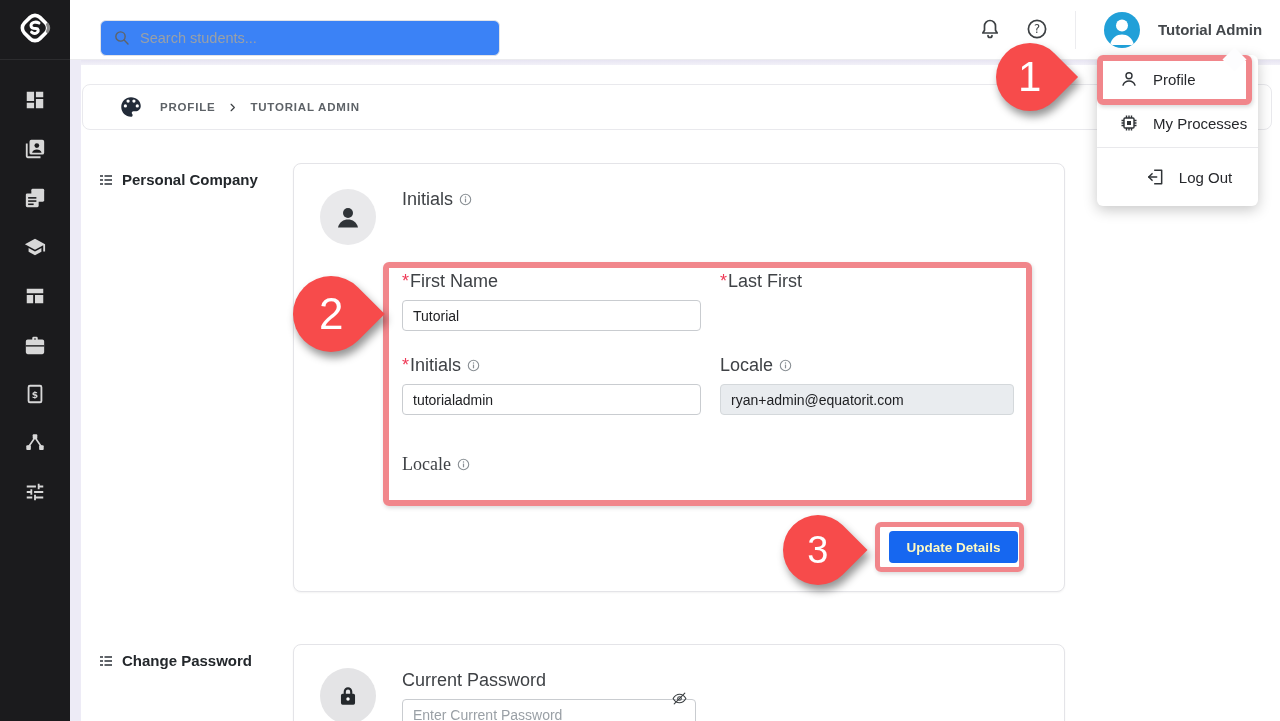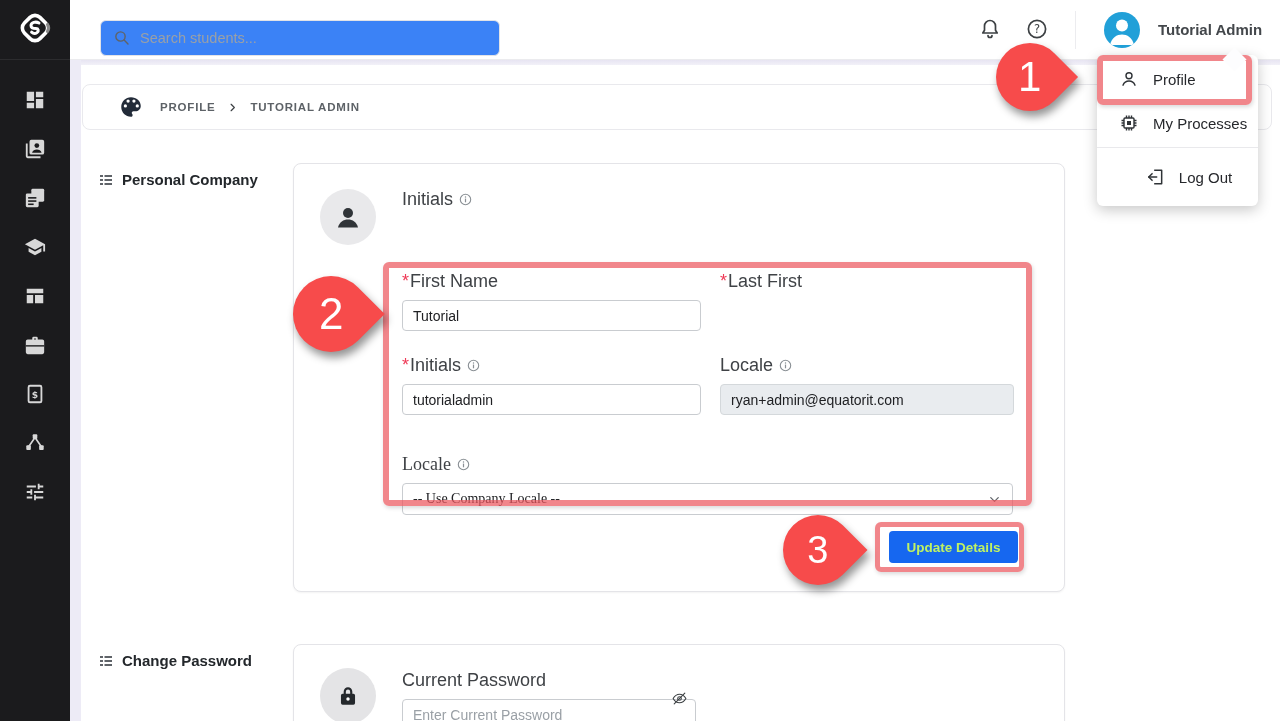--- a/index.html
+++ b/index.html
@@ -49,21 +49,21 @@
   .label-row { display:flex; align-items:center; font-size:18px; color:#3f4246; height:17px; }
   .req { color:#ef3a57; margin-right:1px; }
   .info { margin-left:6px; display:flex; cursor:pointer; }
   .tinput { display:block; height:31px; border:1px solid #c9ccd0; border-radius:4px; padding:0 10px; font-size:14px; color:#202124; background:#fff; font-family:inherit; outline:0; width:100%; margin-top:10px; }
   .tinput::placeholder { color:#9aa0a6; }
   .tinput.ro { background:#e9ecef; border-color:#d4d8db; }
   .select { margin-top:10px; height:32px; border:1px solid #c9ccd0; border-radius:4px; display:flex; align-items:center; justify-content:space-between; padding:0 10px; font-size:14px; color:#202124; cursor:pointer; background:#fff; }
   .pw-wrap { position:relative; }
   .eye { position:absolute; right:8px; top:18px; cursor:pointer; display:flex; }
 
-  .btn-primary { position:absolute; left:595px; top:367px; width:129px; height:32px; background:#1667f0; color:#bef264; border:0; border-radius:4px; font-size:13.5px; font-weight:600; font-family:inherit; cursor:pointer; z-index:4; }
+  .btn-primary { position:absolute; left:595px; top:367px; width:129px; height:32px; background:#1667f0; color:#fef9c3; border:0; border-radius:4px; font-size:13.5px; font-weight:600; font-family:inherit; cursor:pointer; z-index:4; }
 
   
   .menu { position:absolute; left:1097px; top:55px; width:161px; background:#fff; border-radius:6px; box-shadow:0 4px 14px rgba(0,0,0,.22); padding:2px 0 4px; z-index:60; }
   .menu-item { display:flex; align-items:center; gap:14px; height:44px; padding-left:22px; font-size:15px; color:#26282c; cursor:pointer; }
   .menu-item:last-child { height:50px;justify-content:center; }
   .menu-sep { height:1px; background:#e9e9ec; margin:2px 0 4px; }
   .mi-icon { display:flex; width:20px; }
   .menu-caret { position:absolute; left:1226px; top:51px; width:17px; height:17px; background:#fdfdfe; transform:rotate(45deg); z-index:62; }
 
   
@@ -310,26 +310,20 @@
       <div class="label-row">
         <span>Locale</span>
         <span class="info">
             <svg width="13" height="13" viewBox="0 0 14 14">
               <circle cx="7" cy="7" r="5.6" fill="none" stroke="#8a9095" stroke-width="1.2"></circle>
               <rect x="6.35" y="6" width="1.3" height="4" fill="#8a9095"></rect>
               <rect x="6.35" y="3.6" width="1.3" height="1.4" fill="#8a9095"></rect>
             </svg>
           </span>
       </div>
-      <div class="select">
-        <span>-- Use Company Locale --</span>
-        <svg width="15" height="15" viewBox="0 0 24 24">
-            <path d="M6 9l6 6 6-6" fill="none" stroke="#5f6368" stroke-width="2" stroke-linecap="round" stroke-linejoin="round"></path>
-          </svg>
-      </div>
     </div>
 
     <button class="btn-primary">Update Details</button>
   </section>
 
   <section class="card" id="card-password">
     <div class="big-avatar">
       <svg width="26" height="26" viewBox="0 0 24 24">
           <path fill="#24282c" fill-rule="evenodd" d="M8 10V8a4 4 0 0 1 8 0v2h1a1.5 1.5 0 0 1 1.5 1.5v7A1.5 1.5 0 0 1 17 20H7a1.5 1.5 0 0 1-1.5-1.5v-7A1.5 1.5 0 0 1 7 10h1zm2 0h4V8a2 2 0 0 0-4 0v2z"></path>
           <circle cx="12" cy="14.8" r="1.6" fill="#fff"></circle>

